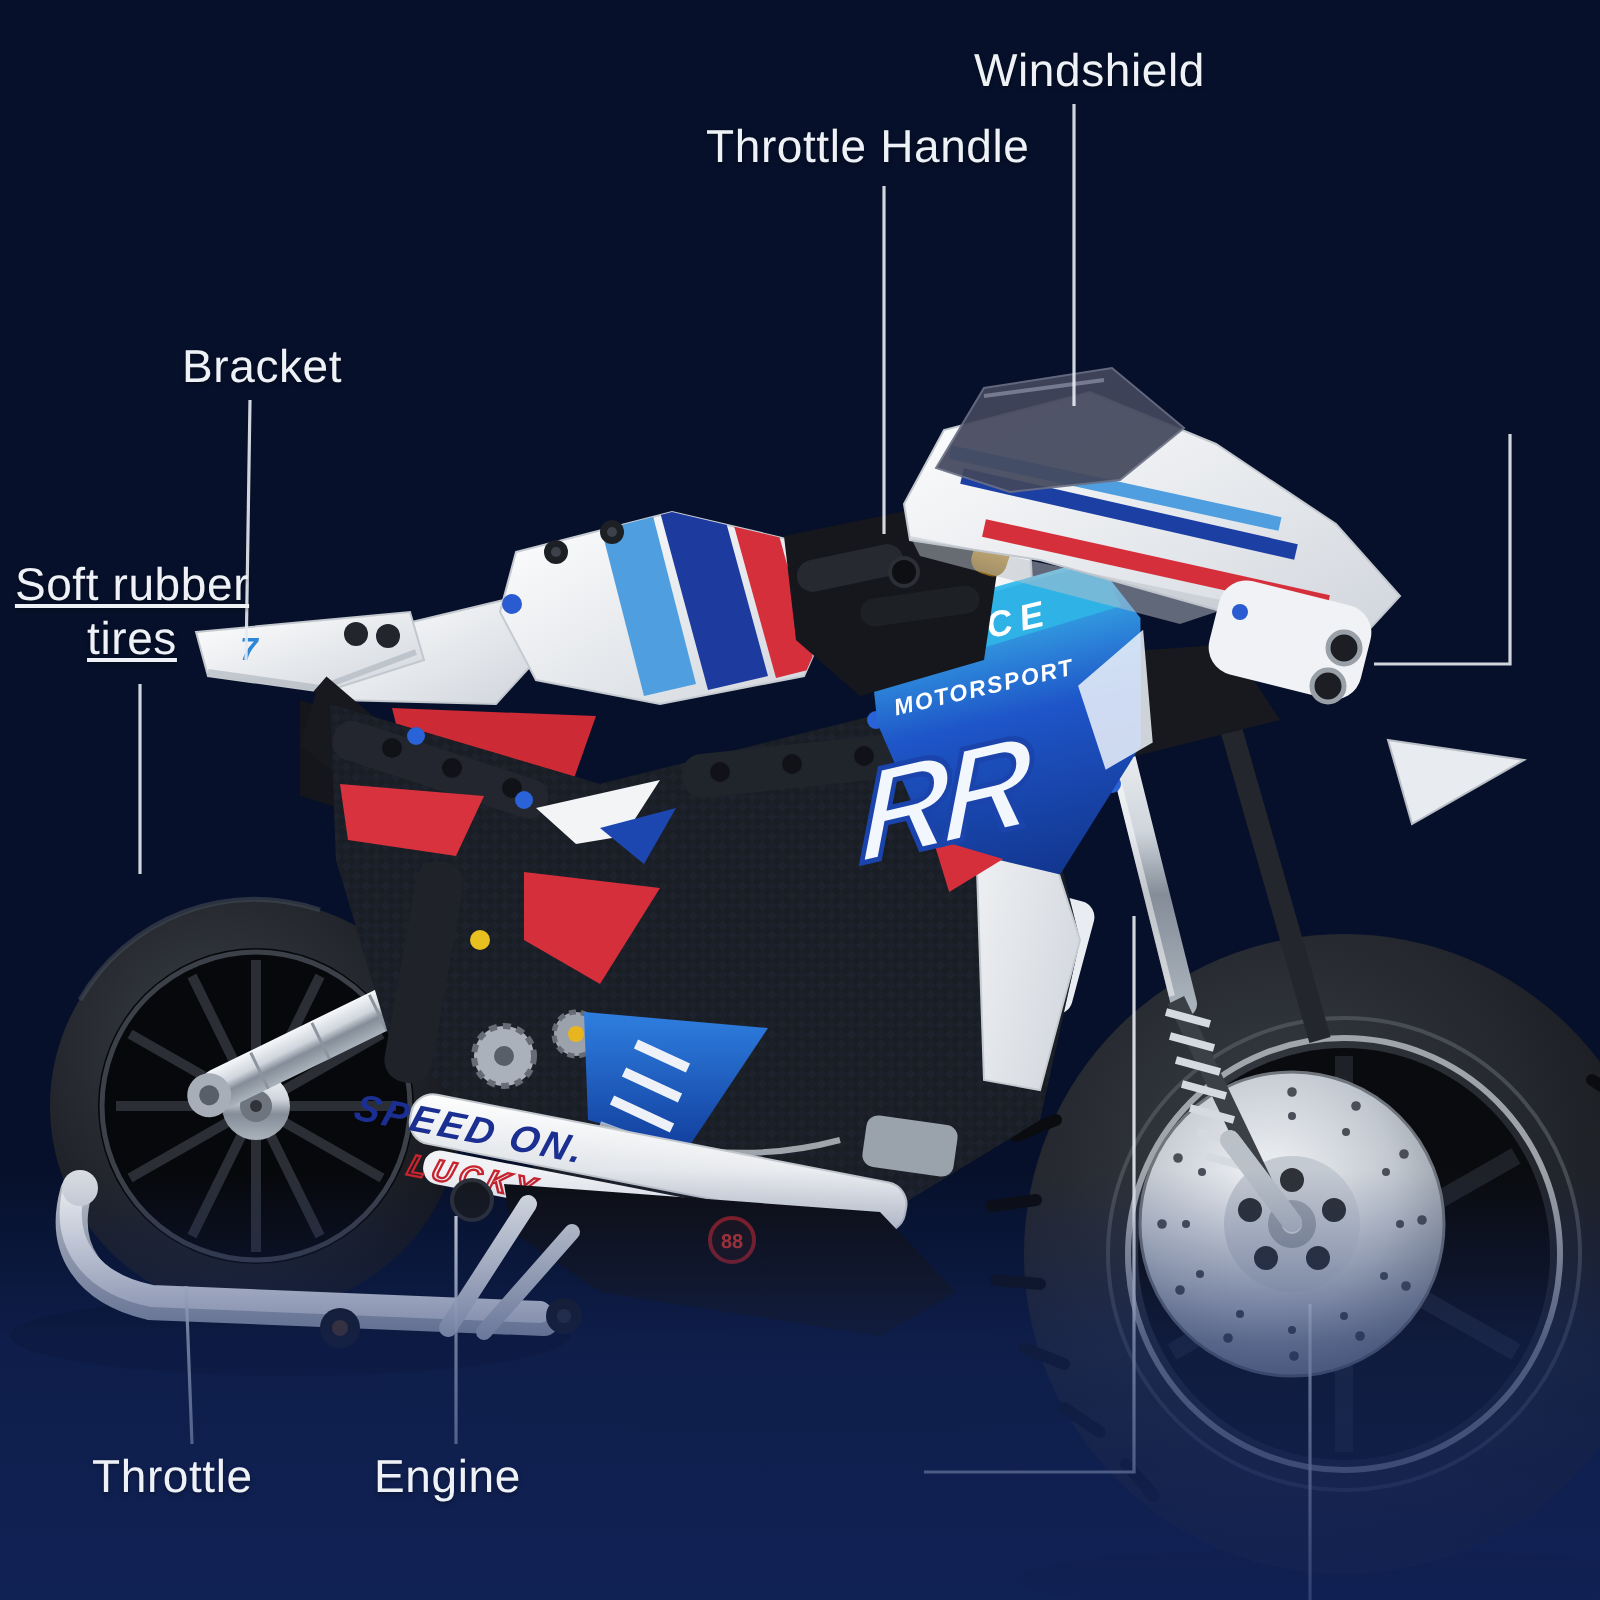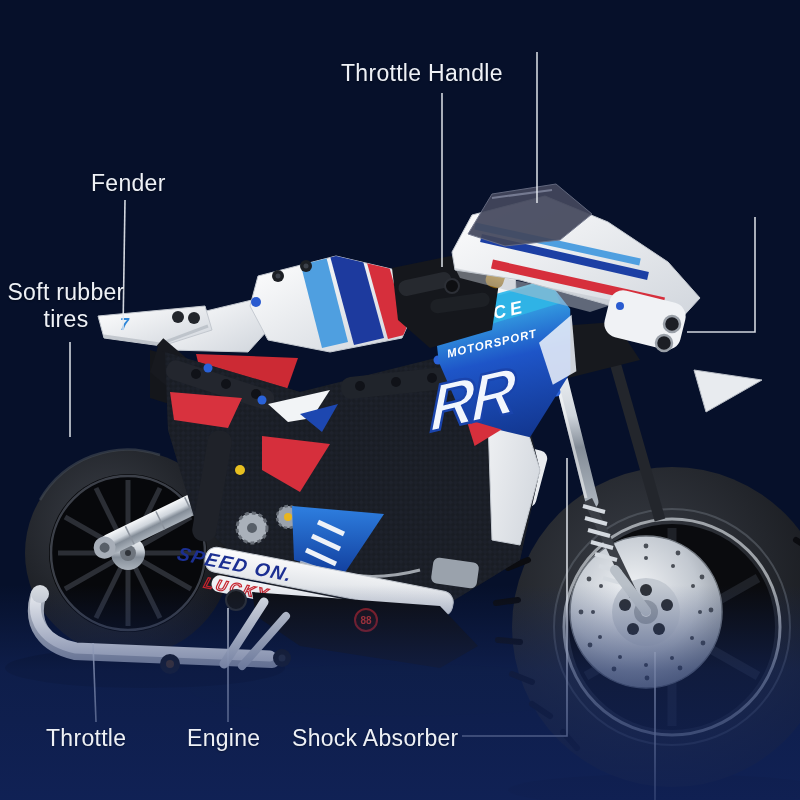--- a/index.html
+++ b/index.html
@@ -15,21 +15,21 @@
   .stage::after{ 
     content:"";position:absolute;left:0;right:0;bottom:0;height:215px;
     background:linear-gradient(180deg,rgba(19,38,94,0) 0%,rgba(21,41,100,.55) 40%,rgba(18,36,92,.85) 100%);
     pointer-events:none;
   }
   svg{position:absolute;left:0;top:0;}
   .callout{
     position:absolute;color:#eef1f6;font-size:23px;line-height:1.18;
     letter-spacing:.3px;white-space:nowrap;z-index:5;text-shadow:0 1px 2px rgba(0,0,0,.35);
   }
-  .callout.wrap{white-space:normal;text-align:center;width:132px;}
+  .callout.wrap{white-space:normal;text-align:center;width:132px;text-decoration:underline;}
 </style>
 </head>
 <body>
 
 <div class="stage">
 
   <svg width="800" height="800" viewBox="0 0 800 800">
     <defs>
       <radialGradient id="gTireF" cx="40%" cy="35%" r="75%">
         <stop offset="0%" stop-color="#3a3e46"></stop>
@@ -350,19 +350,19 @@
       <polyline points="125,200 123,331"></polyline>
       <polyline points="70,342 70,437"></polyline>
       <polyline points="755,217 755,332 687,332"></polyline>
       <polyline points="96,722 93,643"></polyline>
       <polyline points="228,722 228,608"></polyline>
       <polyline points="462,736 567,736 567,458"></polyline>
       <polyline points="655,652 655,800"></polyline>
     </g>
   </svg>
 
-  <div class="callout" style="left:341px;top:60px">Throttle Handle</div>
-  <div class="callout" style="left:91px;top:170px">Fender</div>
+  <div class="callout" style="left:487px;top:22px">Windshield</div>
+  <div class="callout" style="left:353px;top:60px">Throttle Handle</div>
+  <div class="callout" style="left:91px;top:170px">Bracket</div>
   <div class="callout wrap" style="left:0px;top:279px">Soft rubber tires</div>
   <div class="callout" style="left:46px;top:725px">Throttle</div>
   <div class="callout" style="left:187px;top:725px">Engine</div>
-  <div class="callout" style="left:292px;top:725px">Shock Absorber</div>
 </div>
 
 </body></html>

